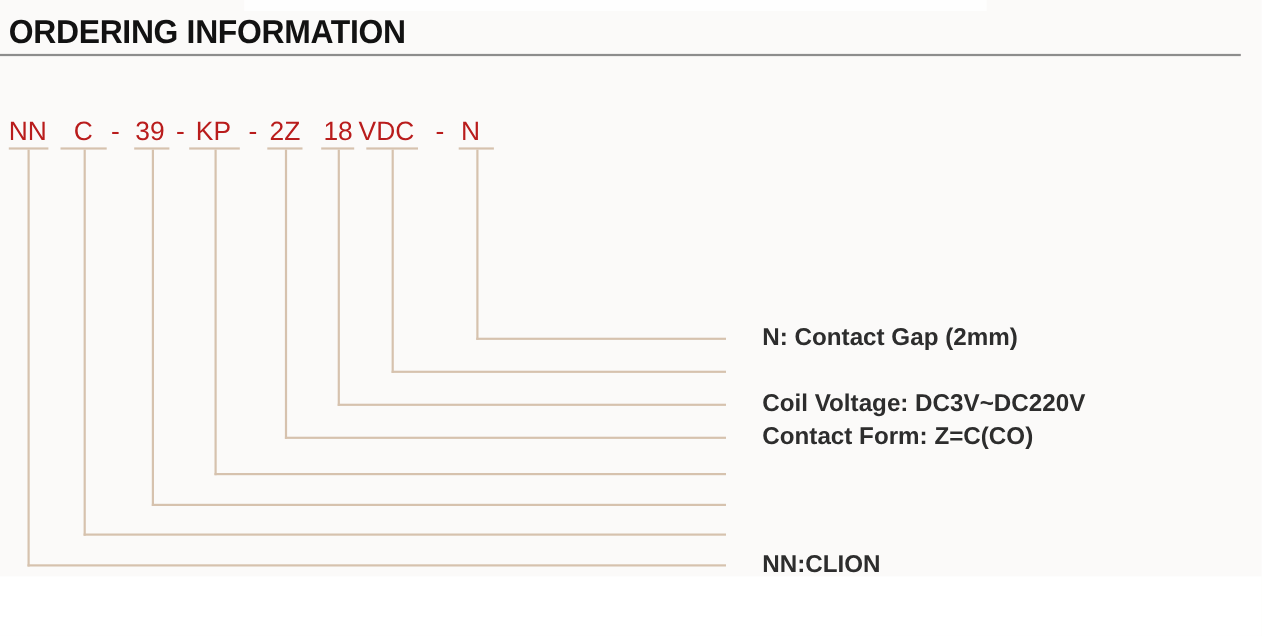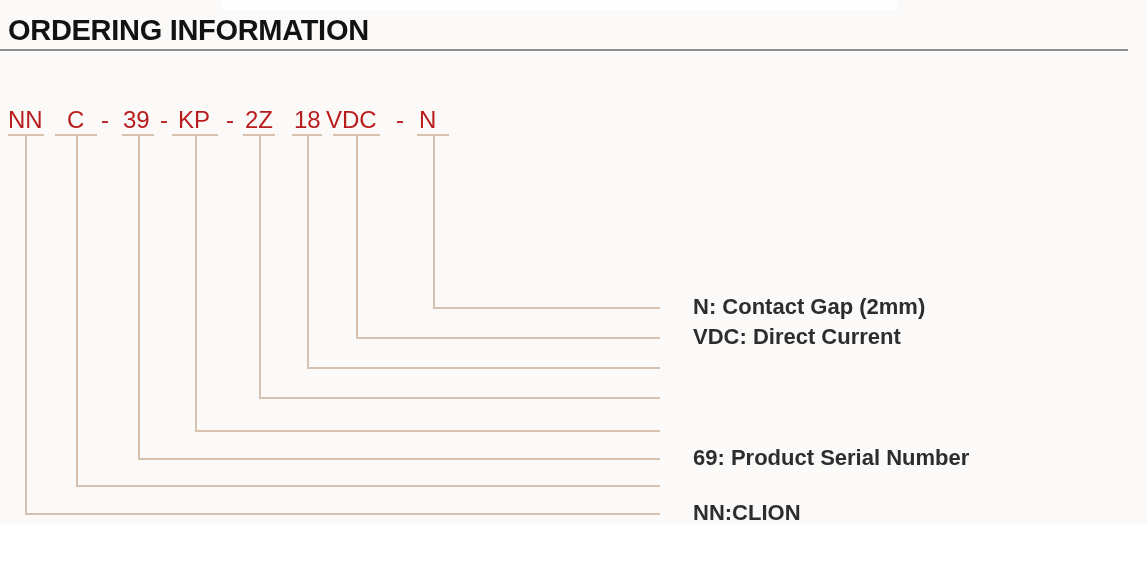--- a/index.html
+++ b/index.html
@@ -79,17 +79,17 @@
   <div class="elbow" style="left:433px; width:225px; height:171px"></div>
   <div class="elbow" style="left:356px; width:302px; height:201px"></div>
   <div class="elbow" style="left:307px; width:351px; height:231px"></div>
   <div class="elbow" style="left:259px; width:399px; height:261px"></div>
   <div class="elbow" style="left:195px; width:463px; height:294px"></div>
   <div class="elbow" style="left:138px; width:520px; height:322px"></div>
   <div class="elbow" style="left:76px;  width:582px; height:349px"></div>
   <div class="elbow" style="left:25px;  width:633px; height:377px"></div>
 
   <div class="lbl" style="top:295px">N: Contact Gap (2mm)</div>
-  <div class="lbl" style="top:325px">VDC: Direct Current</div>
-  <div class="lbl" style="top:446px">69: Product Serial Number</div>
+  <div class="lbl" style="top:355px">Coil Voltage: DC3V~DC220V</div>
+  <div class="lbl" style="top:385px">Contact Form: Z=C(CO)</div>
   <div class="lbl" style="top:501px">NN:CLION</div>
 
 </div>
 
 </body></html>

